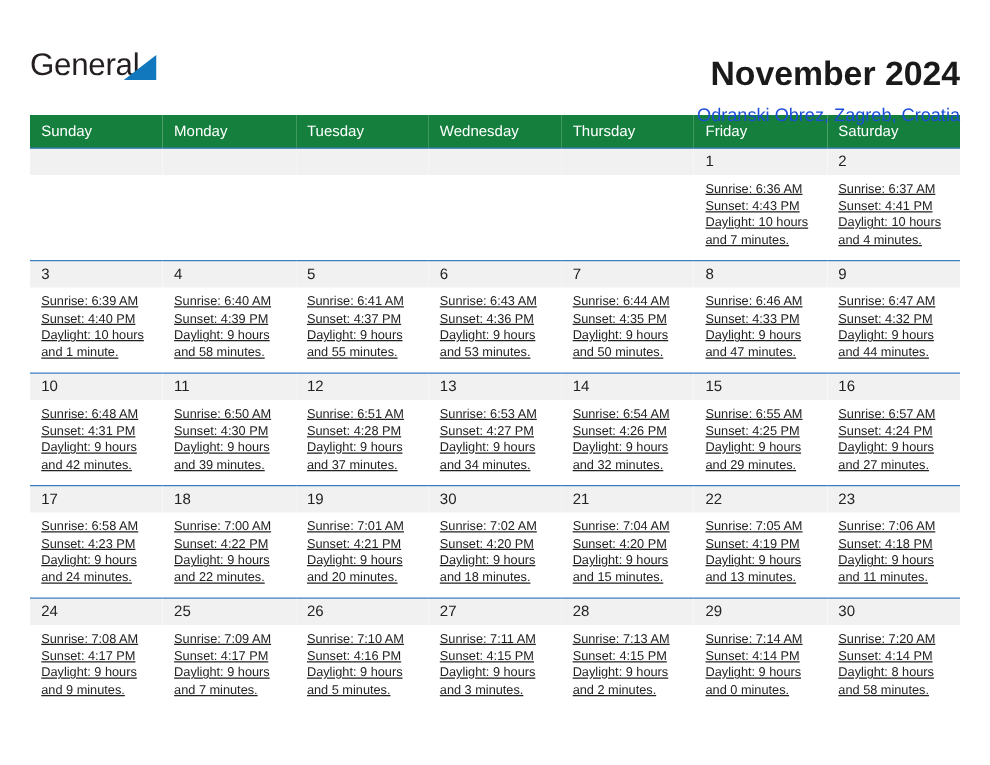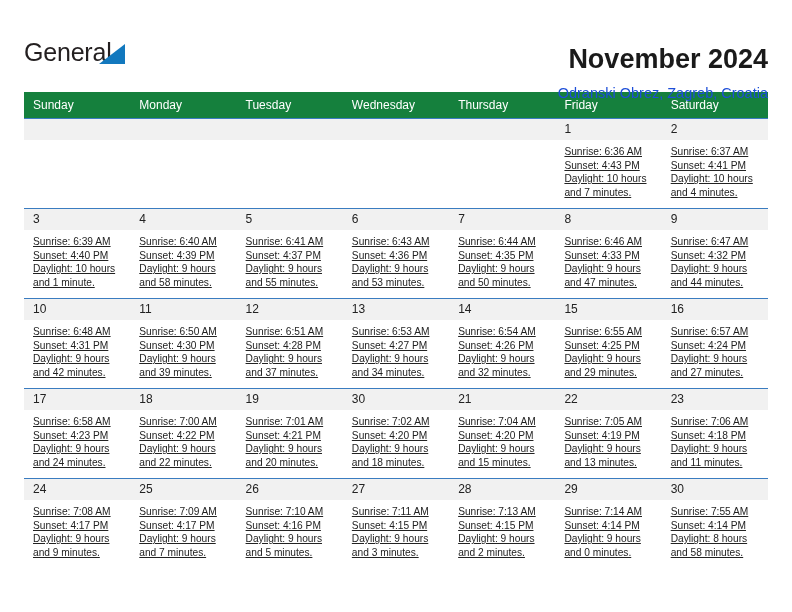--- a/index.html
+++ b/index.html
@@ -421,21 +421,21 @@
             <div class="info">
               <div>Sunrise: 7:14 AM</div>
               <div>Sunset: 4:14 PM</div>
               <div>Daylight: 9 hours</div>
               <div>and 0 minutes.</div>
             </div>
           </td>
           <td>
             <div class="daynum">30</div>
             <div class="info">
-              <div>Sunrise: 7:55 AM</div>
+              <div>Sunrise: 7:20 AM</div>
               <div>Sunset: 4:14 PM</div>
               <div>Daylight: 8 hours</div>
               <div>and 58 minutes.</div>
             </div>
           </td>
         </tr>
       </tbody>
   </table>
 
 </div>

